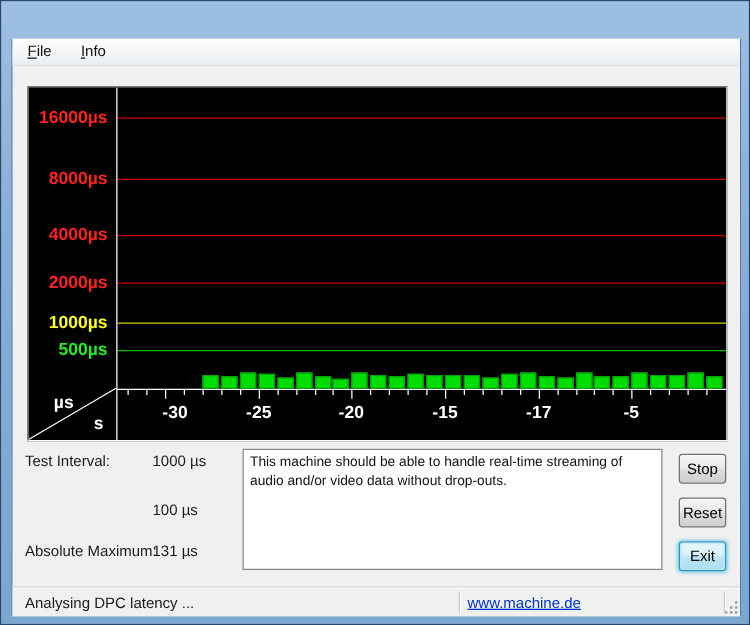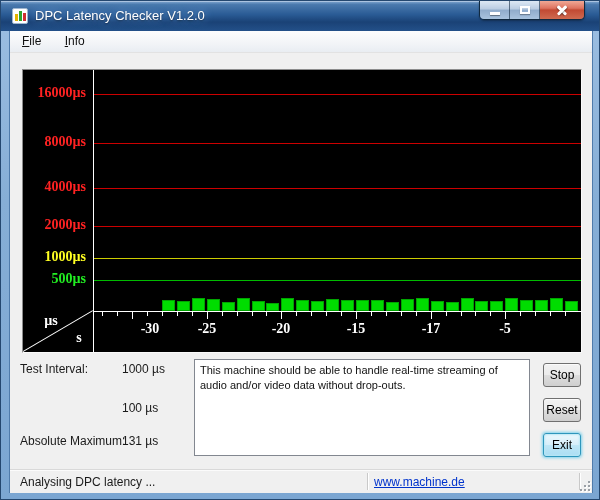--- a/index.html
+++ b/index.html
@@ -44,21 +44,21 @@
 
   .menubar { position:absolute; left:0; top:0; width:100%; height:22px;
     background:linear-gradient(180deg,#fdfdfd 0%,#f2f4f7 60%,#e9edf2 100%);
     border-bottom:1px solid #e2e2e2; font-size:12px; color:#111; }
   .menu-item { display:inline-block; padding:0 8px; line-height:21px; margin-left:4px; cursor:default; }
 
   
   .chart-panel { position:absolute; left:12px; top:38px; width:560px; height:284px; background:#000;
     border:1px solid; border-color:#8c8c8c #fafafa #fafafa #8c8c8c; }
   .chart-canvas { position:relative; width:558px; height:282px; overflow:hidden;
-    font-family:Liberation Serif, serif; }
+    font-family:Liberation Sans, sans-serif; }
   .gridline { position:absolute; height:1px; }
   .grid-label { position:absolute; left:0; width:63px; text-align:right; font-size:14px;
     font-weight:bold; line-height:16px; white-space:nowrap; }
   .axis-line { position:absolute; background:#fff; }
   .x-tick { position:absolute; width:1px; background:#fff; }
   .x-tick-label { position:absolute; width:34px; text-align:center; color:#fff; font-size:14px;
     font-weight:bold; }
   .latency-bar { position:absolute; background:#00dd00; border:1px solid #00a400; }
   .corner-label { position:absolute; color:#fff; font-size:14px; font-weight:bold; text-align:center; }
 
@@ -89,40 +89,20 @@
   .sb-link { position:absolute; left:364px; top:5px; text-decoration:underline; cursor:pointer;
     white-space:nowrap; }
   .grip { position:absolute; right:2px; bottom:2px; width:12px; height:12px; }
   .grip i { position:absolute; width:2px; height:2px; background:#9a9fa5; box-shadow:1px 1px 0 #fff; }
 </style>
 </head>
 <body>
 
 <div class="window">
 
-  <div class="titlebar">
-    <div class="app-icon">
-      <span class="bar b1"></span>
-      <span class="bar b2"></span>
-      <span class="bar b3"></span>
-    </div>
-    <div class="title-text">DPC Latency Checker V1.2.0</div>
-    <div class="win-controls">
-      <div class="win-btn minimize">
-        <span class="glyph-min"></span>
-      </div>
-      <div class="win-btn maximize">
-        <span class="glyph-max"></span>
-      </div>
-      <div class="win-btn close">
-        <span class="glyph-x1"></span>
-        <span class="glyph-x2"></span>
-      </div>
-    </div>
-  </div>
 
   <div class="client">
 
     <div class="menubar">
       <span class="menu-item"><u>F</u>ile</span>
       <span class="menu-item"><u>I</u>nfo</span>
     </div>
 
     <div class="chart-panel">
       <div class="chart-canvas" id="chart-canvas">
@@ -139,21 +119,21 @@
           <div class="gridline" style="left: 71px; top: 210px; width: 488px; background: rgb(0, 187, 0);"></div>
           <div class="grid-label" style="top: 201px; color: rgb(34, 238, 34); text-align: right;">500µs</div>
           <div class="axis-line" style="left: 70px; top: 0px; width: 1px; height: 282px;"></div>
           <div class="axis-line" style="left: 70px; top: 241px; width: 488px; height: 1px;"></div>
           <div class="axis-line" style="left: 70px; top: 241px; width: 81px; height: 1px; transform-origin: 0px 0px; transform: rotate(149.6deg);"></div>
           <div class="corner-label" style="left: 14px; top: 243px; width: 28px;">µs</div>
           <div class="corner-label" style="left: 48px; top: 260px; width: 16px;">s</div>
           <div class="x-tick" style="left: 79px; top: 242px; height: 4px;"></div>
           <div class="x-tick" style="left: 94px; top: 242px; height: 4px;"></div>
           <div class="x-tick" style="left: 109px; top: 242px; height: 7px;"></div>
-          <div class="x-tick-label" style="left: 110px; top: 251px;">-30</div>
+          <div class="x-tick-label" style="left: 100px; top: 251px;">-30</div>
           <div class="x-tick" style="left: 124px; top: 242px; height: 4px;"></div>
           <div class="x-tick" style="left: 139px; top: 242px; height: 4px;"></div>
           <div class="x-tick" style="left: 154px; top: 242px; height: 4px;"></div>
           <div class="x-tick" style="left: 169px; top: 242px; height: 4px;"></div>
           <div class="x-tick" style="left: 184px; top: 242px; height: 7px;"></div>
           <div class="x-tick-label" style="left: 167px; top: 251px; text-align: center;">-25</div>
           <div class="x-tick" style="left: 199px; top: 242px; height: 4px;"></div>
           <div class="x-tick" style="left: 214px; top: 242px; height: 4px;"></div>
           <div class="x-tick" style="left: 229px; top: 242px; height: 4px;"></div>
           <div class="x-tick" style="left: 243px; top: 242px; height: 4px;"></div>

